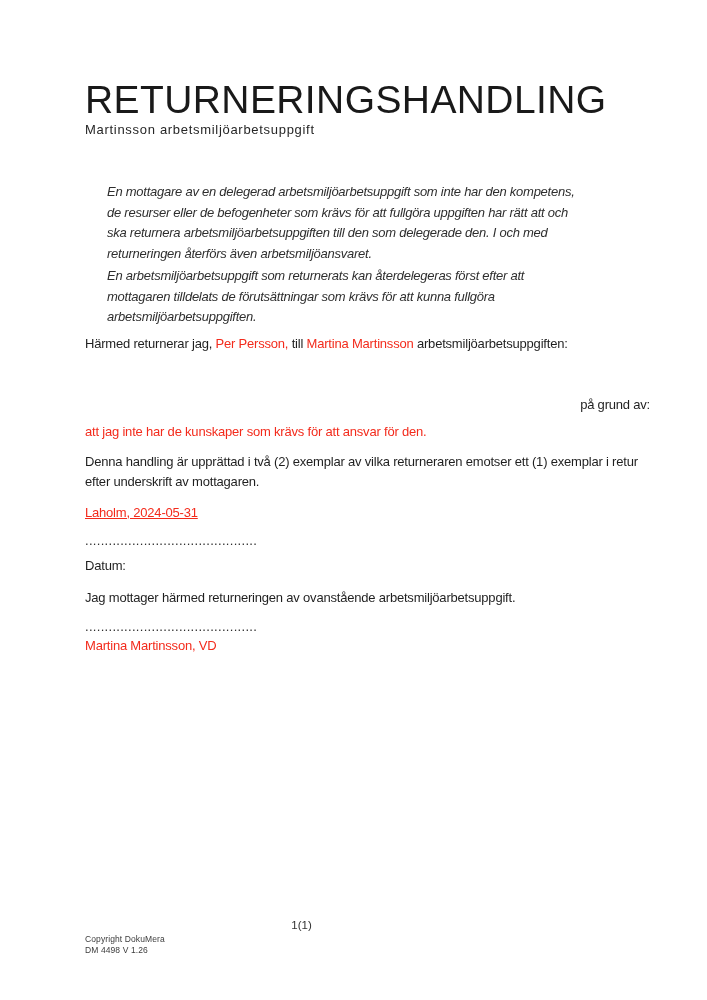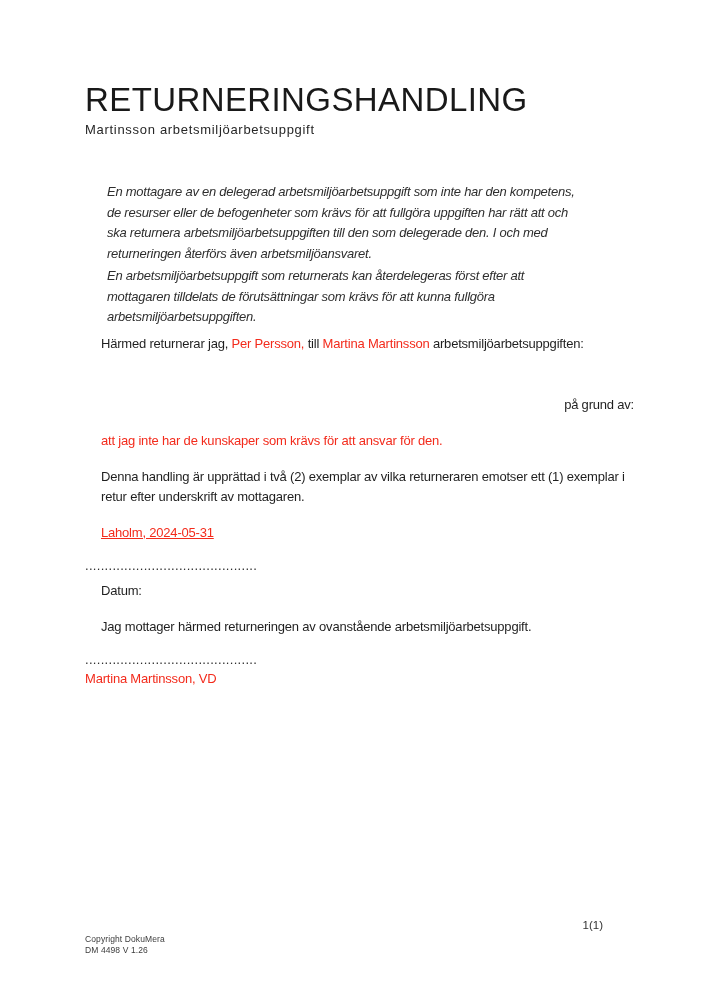--- a/index.html
+++ b/index.html
@@ -4,57 +4,57 @@
 <style>
   html, body { margin:0; padding:0; background:#ffffff; }
   .page {
     position:relative; width:707px; height:1000px; background:#ffffff;
     overflow:hidden; font-family:"Liberation Sans", sans-serif; color:#1f1f1f;
     -webkit-font-smoothing:antialiased;
   }
   .content { position:absolute; left:85px; top:0; width:565px; }
 
   .doc-title {
-    margin:84px 0 0 0; font-size:33px; line-height:32px; font-weight:400;
+    margin:84px 0 0 0; font-size:39px; line-height:32px; font-weight:400;
     letter-spacing:0.4px; color:#191919; white-space:nowrap;
   }
   .doc-subtitle {
     margin:5px 0 0 0; font-size:13px; line-height:17px; font-weight:400;
     letter-spacing:0.7px; color:#262626;
   }
 
   .intro {
     margin:44px 0 0 22px; width:480px; font-style:italic;
     font-size:13px; line-height:20.5px; letter-spacing:-0.25px; color:#2e2e2e;
   }
   .intro p { margin:0; }
   .intro p + p { margin-top:2px; }
 
-  .para { margin:16px; font-size:13px; line-height:20px; letter-spacing:-0.2px; }
+  .para { margin:0; font-size:13px; line-height:20px; letter-spacing:-0.2px; }
 
   .statement     { margin-top:6px; }
   .reason-label  { margin-top:41px;text-align:right; }
   .reason-value  { margin-top:7px; }
   .copies        { margin-top:10px; }
   .place-date    { margin-top:11px;text-decoration:underline; }
   .sig-block-1   { margin-top:11px; }
   .acceptance    { margin-top:12px; }
   .date-label    { margin-top:8px; }
   .sig-block-2   { margin-top:12px; }
 
   .red { color:#f32b1c; }
 
   .dotted-line {
     margin:0; font-size:13px; line-height:14px; letter-spacing:0.3px;
     color:#2e2e2e; white-space:nowrap;
   }
   .sig-name { margin:2px 0 0 0; font-size:13px; line-height:20px; letter-spacing:-0.2px; }
 
   .page-number {
-    position:absolute; left:0; top:918px; width:603px; text-align:right;
+    position:absolute; left:0; top:918px; width:603px; text-align:center;
     font-size:11.5px; line-height:14px; color:#333333;
   }
   .copyright {
     position:absolute; left:85px; top:934px; font-size:8.5px; line-height:11px;
     color:#3c3c3c; letter-spacing:0.1px;
   }
   .copyright div { margin:0; }
 </style>
 </head>
 <body>

